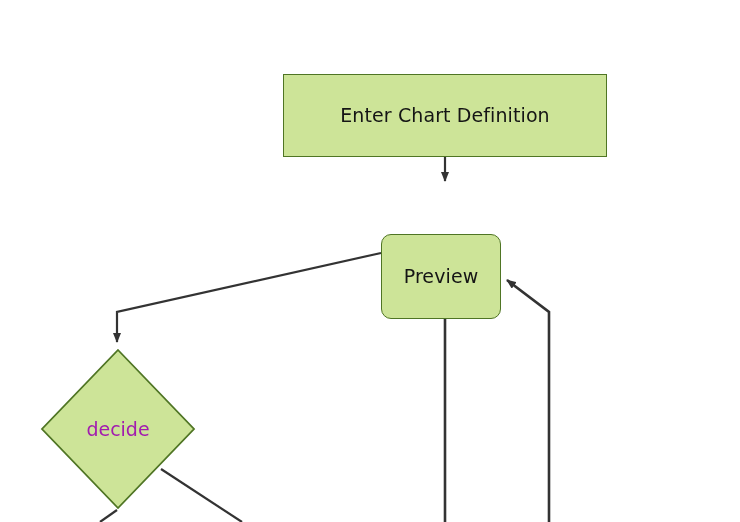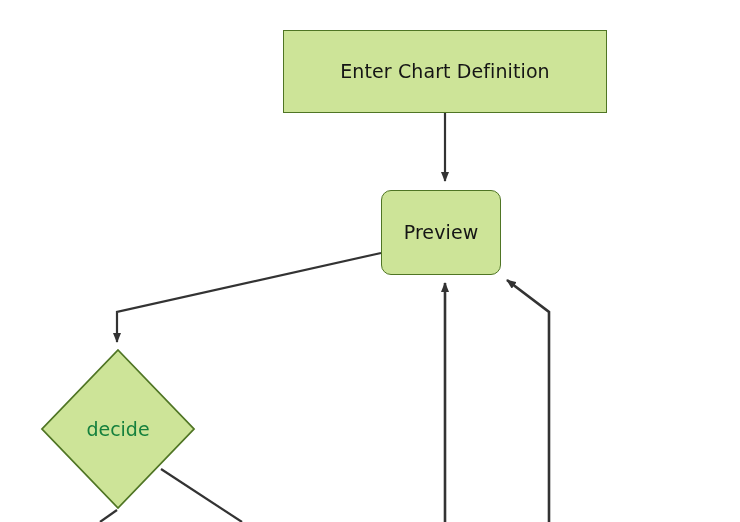--- a/index.html
+++ b/index.html
@@ -30,20 +30,21 @@
     justify-content: center;
     background: #cde498;
     border: 1.6px solid #4f7524;
     color: #151515;
     font-size: 19px;
     font-family: "DejaVu Sans", sans-serif;
     font-weight: 400;
     letter-spacing: 0.1px;
     line-height: 1;
     white-space: nowrap;
+    margin-top: 44px;
   }
   .node-rect {
     border-radius: 0;
   }
   .node-round {
     border-radius: 10px;
   }
   .node-diamond-wrap {
     position: absolute;
     display: flex;
@@ -55,21 +56,21 @@
   .node-diamond-wrap svg {
     position: absolute;
     left: 0;
     top: 0;
     overflow: visible;
   }
   .node-diamond-label {
     position: relative;
     z-index: 2;
     font-size: 19px;
-    color: #15803d;
+    color: #a21caf;
     font-family: "DejaVu Sans", sans-serif;
     line-height: 1;
     white-space: nowrap;
     pointer-events: none;
   }
 </style>
 </head>
 <body>
 
 <div id="canvas">

